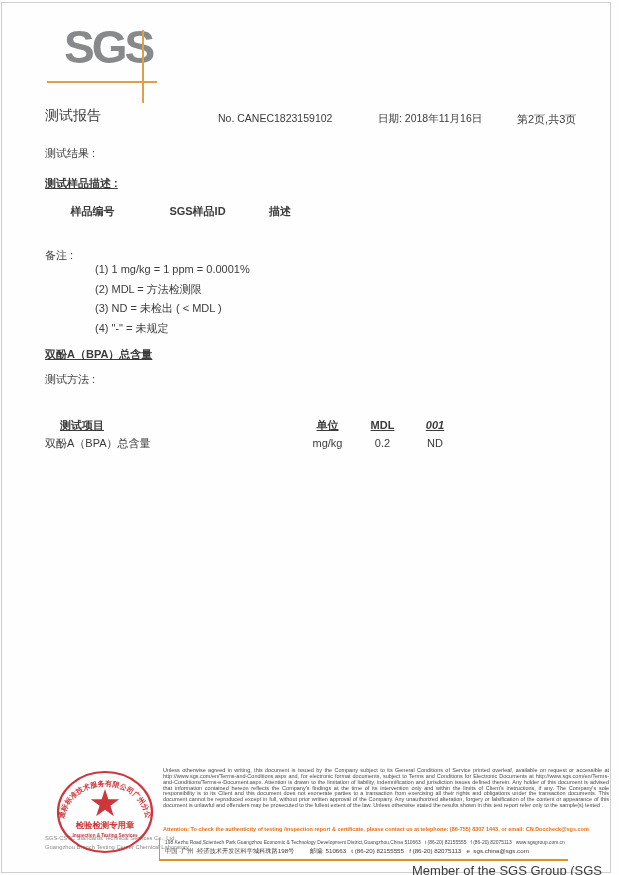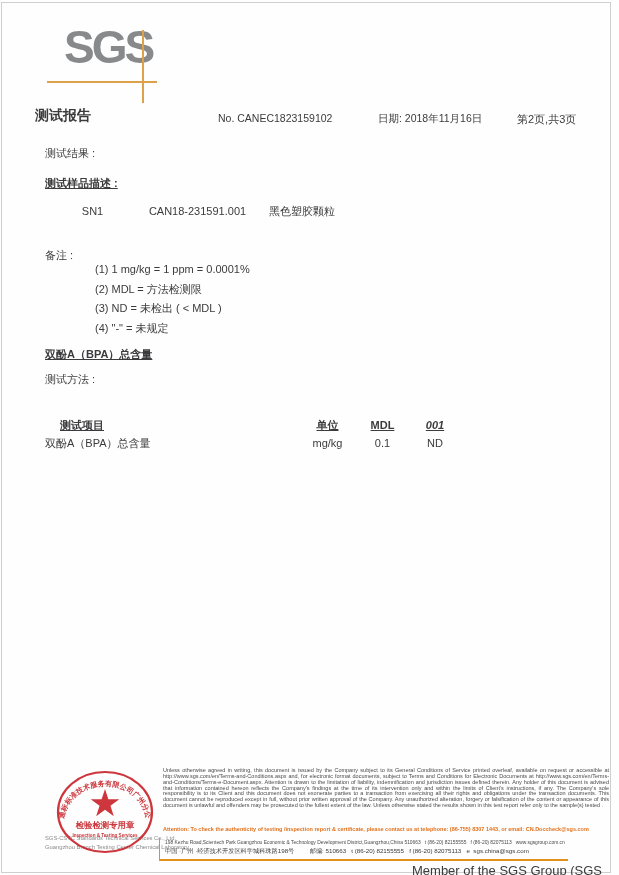--- a/index.html
+++ b/index.html
@@ -7,21 +7,21 @@
   #page { position:relative; width:619px; height:875px; background:#fefefe; overflow:hidden; }
   .page-border { position:absolute; left:1px; top:2px; width:610px; height:871px; border:1px solid #cfcfcf; box-sizing:border-box; pointer-events:none; }
   .abs { position:absolute; }
 
   
   .logo-text { left:64px; top:24px; font-size:46px; font-weight:bold; letter-spacing:-3px; color:#88898b; line-height:1; }
   .logo-hline { left:47px; top:81px; width:110px; height:2px; background:#dda14a; }
   .logo-vline { left:142px; top:30px; width:2px; height:73px; background:#dda14a; }
 
   
-  .report-title { left:35px; top:107px; font-size:14px; font-weight:bold; color:#3b3b3d; }
+  .report-title { left:45px; top:107px; font-size:14px; font-weight:normal; color:#3b3b3d; }
   .report-no { left:218px; top:112px; font-size:10.5px; }
   .report-date { left:378px; top:112px; font-size:10.5px; }
   .report-page { left:517px; top:112px; font-size:11px; }
 
   .body-text { font-size:11px; color:#3b3b3d; }
   .results-label { left:45px; top:146px; }
   .sample-desc-label { left:45px; top:176px; font-weight:bold; text-decoration:underline; }
 
   .sample-table { left:45px; top:203px; }
   .st-row { display:flex; line-height:17px; }
@@ -71,24 +71,24 @@
 
   <div class="abs report-title">测试报告</div>
   <div class="abs report-no">No. CANEC1823159102</div>
   <div class="abs report-date">日期: 2018年11月16日</div>
   <div class="abs report-page">第2页,共3页</div>
 
   <div class="abs body-text results-label">测试结果 :</div>
   <div class="abs body-text sample-desc-label">测试样品描述 :</div>
 
   <div class="abs body-text sample-table">
-    <div class="st-row">
-      <div class="st-c1">SN1</div>
-      <div class="st-c2">CAN18-231591.001</div>
-      <div class="st-c3">黑色塑胶颗粒</div>
+    <div class="st-row head">
+      <div class="st-c1">样品编号</div>
+      <div class="st-c2">SGS样品ID</div>
+      <div class="st-c3">描述</div>
     </div>
   </div>
 
   <div class="abs body-text notes-label">备注 :</div>
   <div class="abs body-text notes">
     <div>(1) 1 mg/kg = 1 ppm = 0.0001%</div>
     <div>(2) MDL = 方法检测限</div>
     <div>(3) ND = 未检出 ( &lt; MDL )</div>
     <div>(4) "-" = 未规定</div>
   </div>
@@ -99,21 +99,21 @@
   <div class="abs body-text result-table">
     <div class="rt-row head">
       <div class="rt-c1 head"><span>测试项目</span></div>
       <div class="rt-c2"><span>单位</span></div>
       <div class="rt-c3"><span>MDL</span></div>
       <div class="rt-c4 head"><span>001</span></div>
     </div>
     <div class="rt-row">
       <div class="rt-c1">双酚A（BPA）总含量</div>
       <div class="rt-c2">mg/kg</div>
-      <div class="rt-c3">0.1</div>
+      <div class="rt-c3">0.2</div>
       <div class="rt-c4">ND</div>
     </div>
   </div>
 
   <div class="abs legal">Unless otherwise agreed in writing, this document is issued by the Company subject to its General Conditions of Service printed overleaf, available on request or accessible at http://www.sgs.com/en/Terms-and-Conditions.aspx and, for electronic format documents, subject to Terms and Conditions for Electronic Documents at http://www.sgs.com/en/Terms-and-Conditions/Terms-e-Document.aspx. Attention is drawn to the limitation of liability, indemnification and jurisdiction issues defined therein. Any holder of this document is advised that information contained hereon reflects the Company's findings at the time of its intervention only and within the limits of Client's instructions, if any. The Company's sole responsibility is to its Client and this document does not exonerate parties to a transaction from exercising all their rights and obligations under the transaction documents. This document cannot be reproduced except in full, without prior written approval of the Company. Any unauthorized alteration, forgery or falsification of the content or appearance of this document is unlawful and offenders may be prosecuted to the fullest extent of the law. Unless otherwise stated the results shown in this test report refer only to the sample(s) tested .</div>
   <div class="abs attention">Attention: To check the authenticity of testing /inspection report &amp; certificate, please contact us at telephone: (86-755) 8307 1443, or email: CN.Doccheck@sgs.com</div>
 
   <div class="abs company-block">
     <div>SGS-CSTC Standards Technical Services Co., Ltd.</div>
     <div>Guangzhou Branch Testing Center Chemical Laboratory</div>

